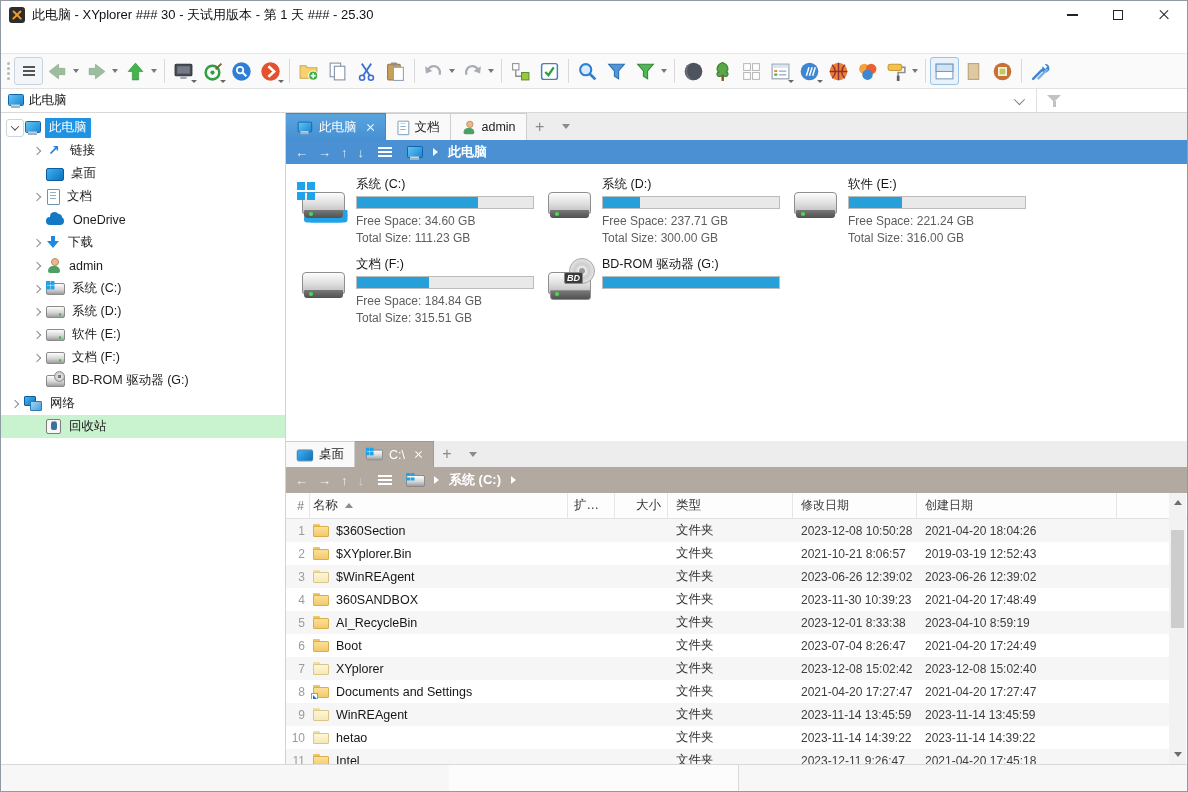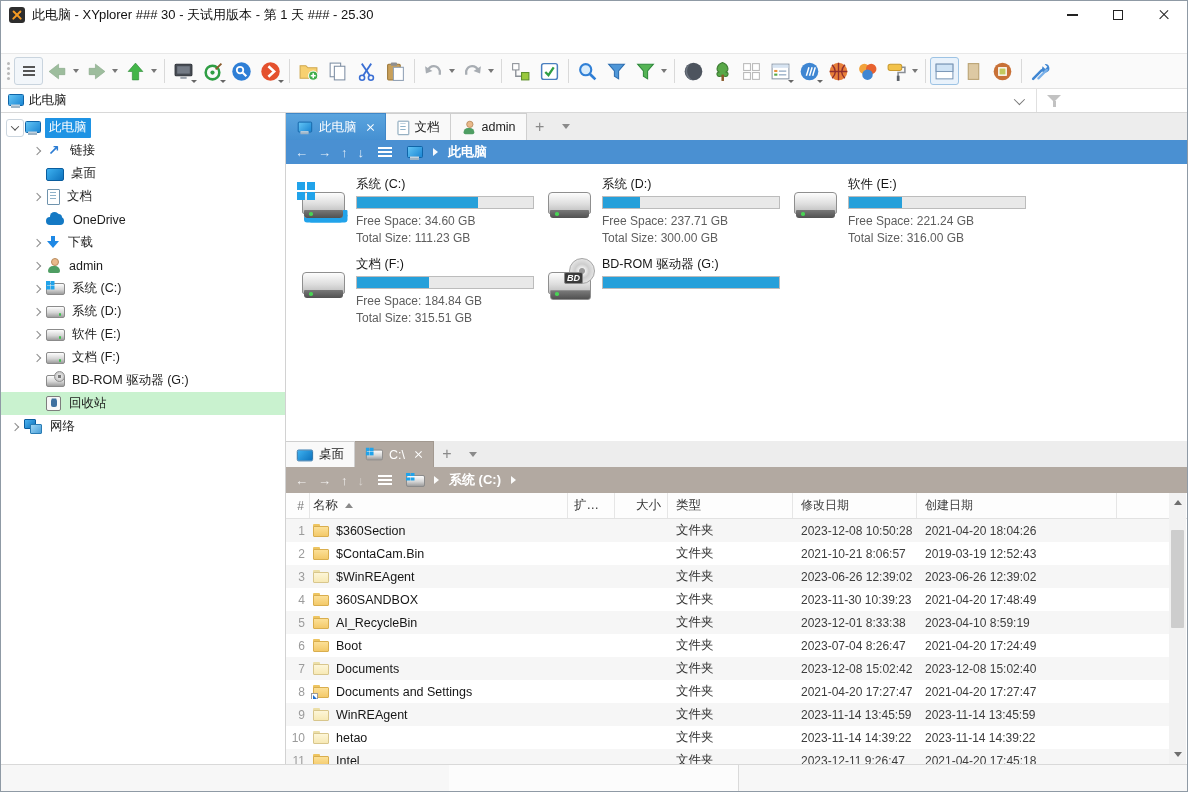--- a/index.html
+++ b/index.html
@@ -523,29 +523,29 @@
         <div class="titem st-normal lv1">
           <span class="exp exp-collapsed"></span>
           <span class="ticon ic-drive"></span>
           <span class="tlabel">文档 (F:)</span>
         </div>
         <div class="titem st-normal lv1">
           <span class="exp exp-none"></span>
           <span class="ticon ic-bdrom"></span>
           <span class="tlabel">BD-ROM 驱动器 (G:)</span>
         </div>
+        <div class="titem st-normal lv0">
+          <span class="exp exp-collapsed"></span>
+          <span class="ticon ic-network"></span>
+          <span class="tlabel">网络</span>
+        </div>
         <div class="titem st-highlighted lv1">
           <span class="exp exp-none"></span>
           <span class="ticon ic-recycle-bin"></span>
           <span class="tlabel">回收站</span>
-        </div>
-        <div class="titem st-normal lv0">
-          <span class="exp exp-collapsed"></span>
-          <span class="ticon ic-network"></span>
-          <span class="tlabel">网络</span>
         </div>
       </div>
 
     <div class="panes">
 
       <div class="top-pane">
         <div class="tabbar">
           <span class="tabs-host" style="display:flex;height:100%">
 
           <span class="tab active closable">
@@ -703,21 +703,21 @@
               <span class="c-ext"></span>
               <span class="c-size"></span>
               <span class="c-type">文件夹</span>
               <span class="c-mod">2023-12-08 10:50:28</span>
               <span class="c-cre">2021-04-20 18:04:26</span>
             </div>
             <div class="frow">
               <span class="c-num">2</span>
               <span class="c-name">
                 <span class="ficon ic-folder"></span>
-                <span class="fname">$ContaCam.Bin</span>
+                <span class="fname">$XYplorer.Bin</span>
               </span>
               <span class="c-ext"></span>
               <span class="c-size"></span>
               <span class="c-type">文件夹</span>
               <span class="c-mod">2021-10-21 8:06:57</span>
               <span class="c-cre">2019-03-19 12:52:43</span>
             </div>
             <div class="frow">
               <span class="c-num">3</span>
               <span class="c-name">
@@ -763,21 +763,21 @@
               <span class="c-ext"></span>
               <span class="c-size"></span>
               <span class="c-type">文件夹</span>
               <span class="c-mod">2023-07-04 8:26:47</span>
               <span class="c-cre">2021-04-20 17:24:49</span>
             </div>
             <div class="frow">
               <span class="c-num">7</span>
               <span class="c-name">
                 <span class="ficon ic-folder-new"></span>
-                <span class="fname">Documents</span>
+                <span class="fname">XYplorer</span>
               </span>
               <span class="c-ext"></span>
               <span class="c-size"></span>
               <span class="c-type">文件夹</span>
               <span class="c-mod">2023-12-08 15:02:42</span>
               <span class="c-cre">2023-12-08 15:02:40</span>
             </div>
             <div class="frow">
               <span class="c-num">8</span>
               <span class="c-name">

